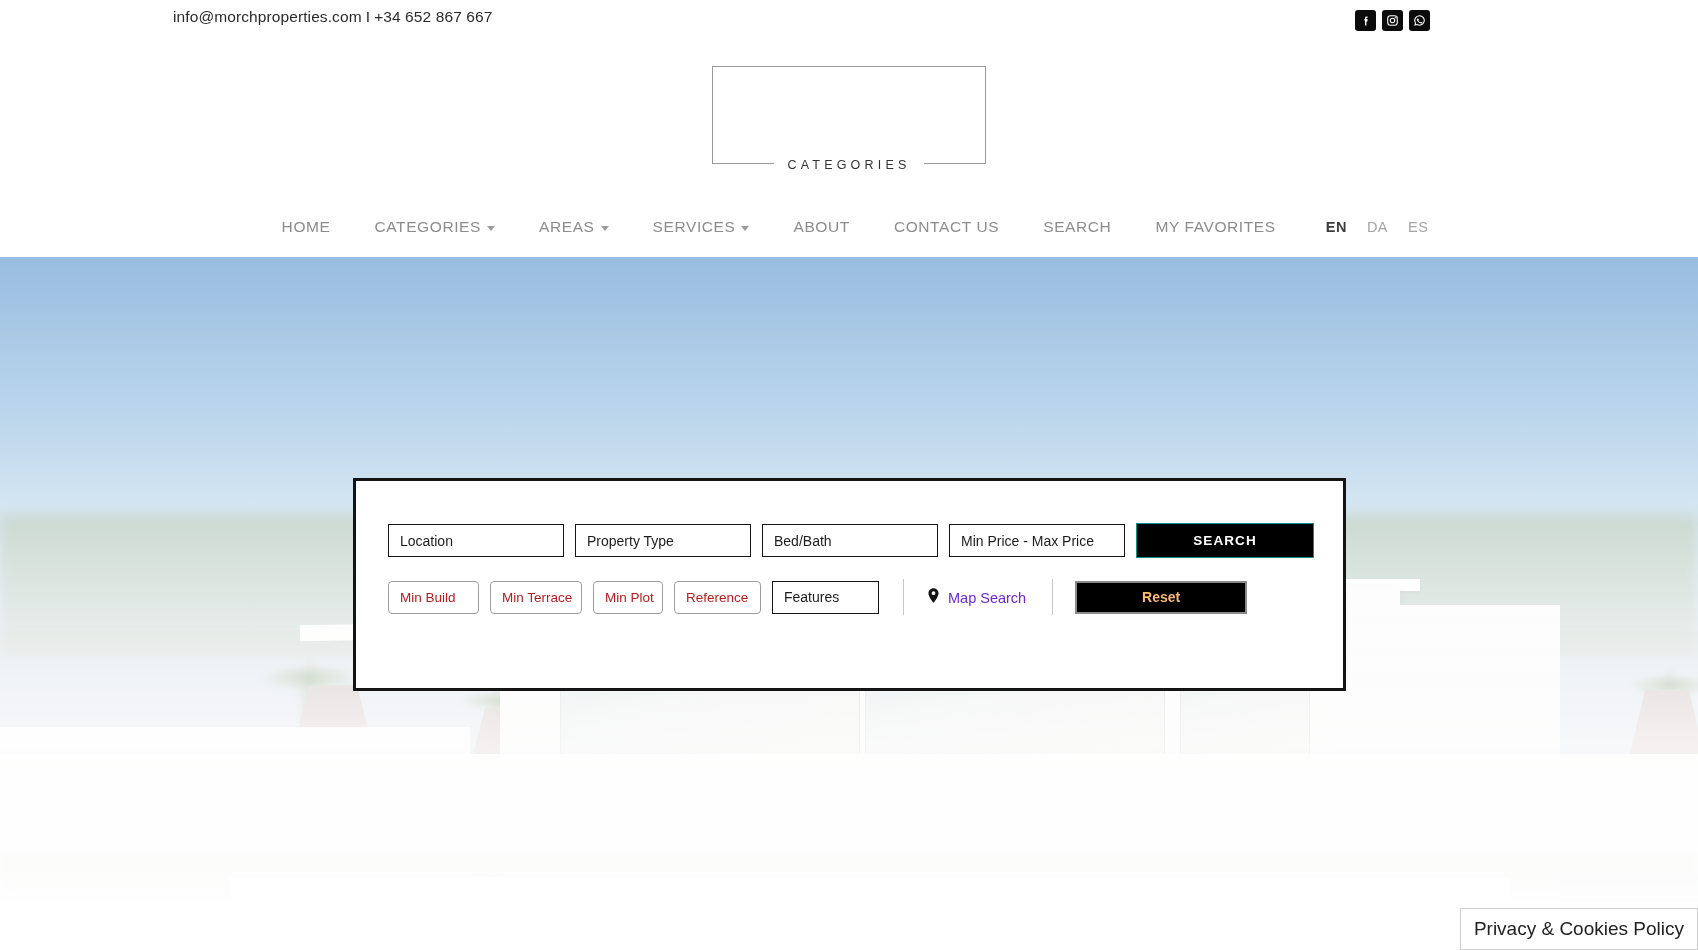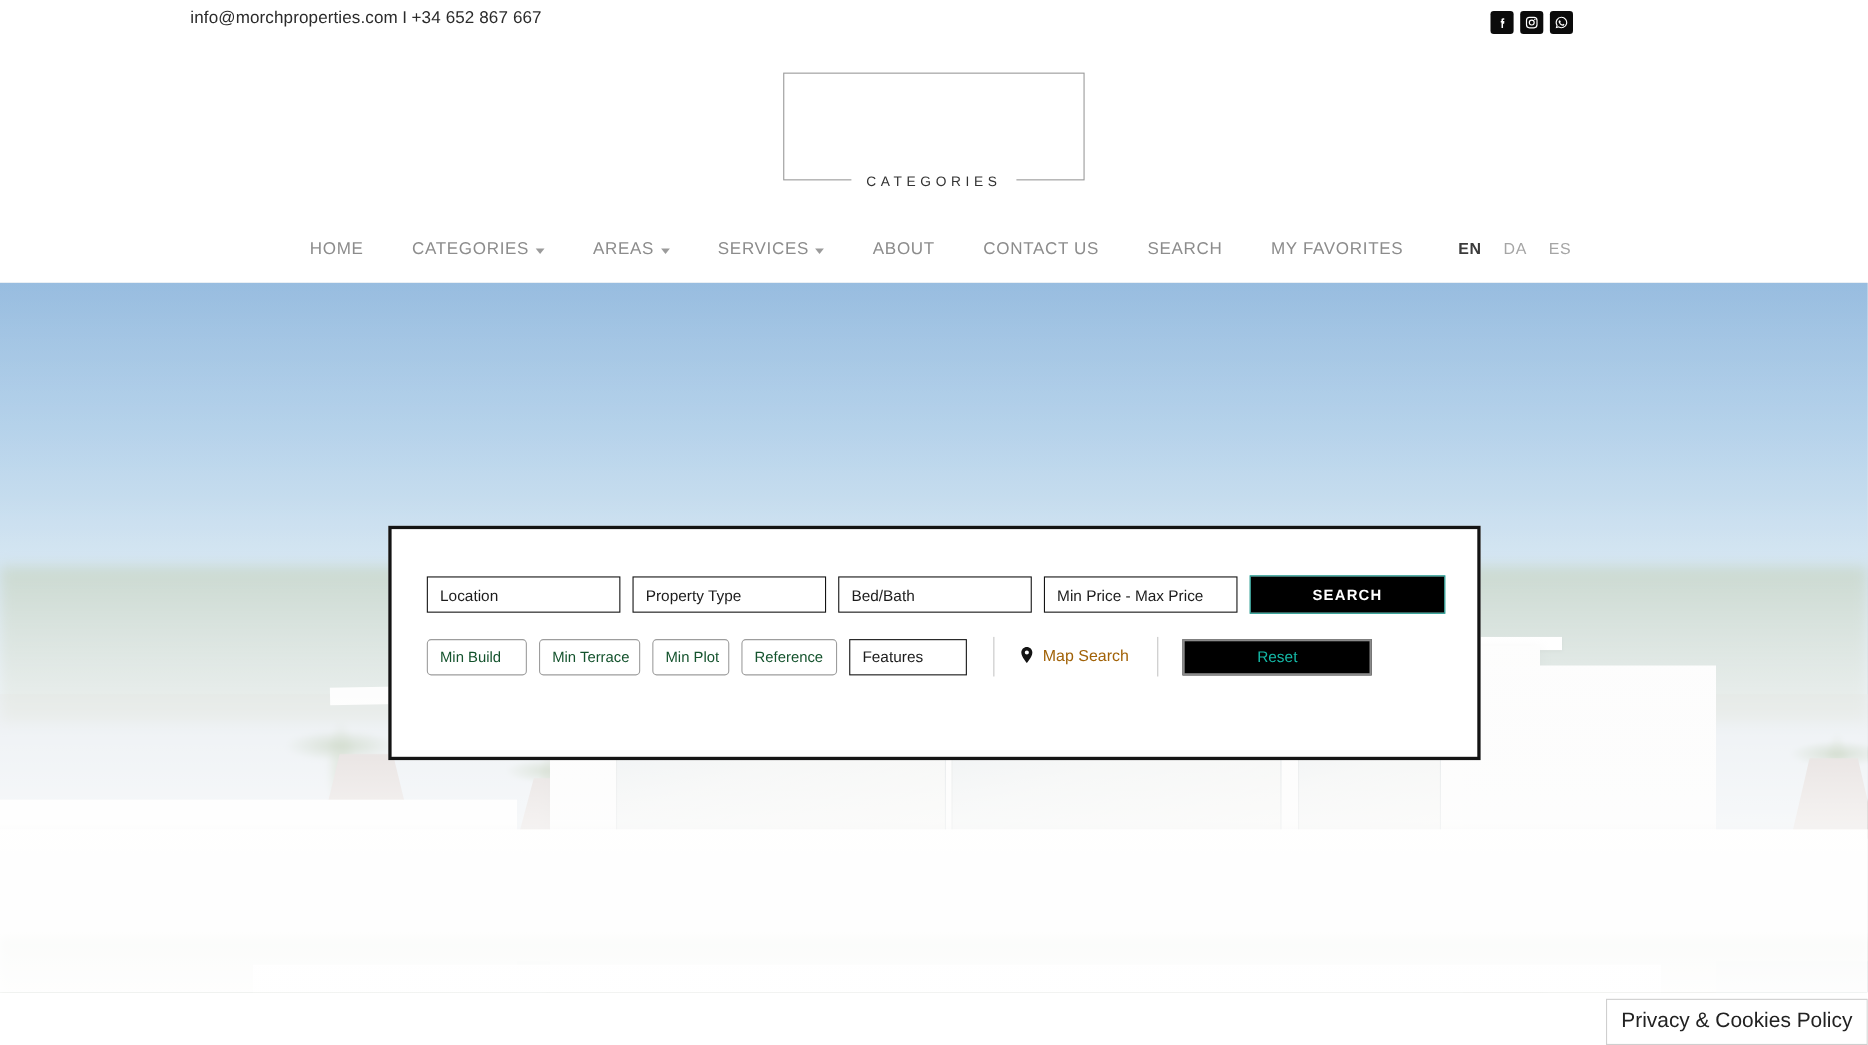--- a/index.html
+++ b/index.html
@@ -277,21 +277,21 @@
   }
 
   .sfield {
     height: 33px;
     border: 1px solid #9d9d9d;
     border-radius: 4px;
     background: #fff;
     display: flex; align-items: center;
     padding: 0 11px;
     font-size: 13.5px;
-    color: #14532d;
+    color: #b91c1c;
     margin-right: 11px;
     cursor: text;
     white-space: nowrap;
   }
   .f-build   { width: 91px; }
   .f-terrace { width: 92px; }
   .f-plot    { width: 70px; }
   .f-ref     { width: 87px; }
 
   .f-features {
@@ -307,34 +307,34 @@
   }
 
   .divider {
     width: 1px; height: 36px;
     background: #c6c6c6;
     margin: 0 24px;
   }
   .divider.d2 { margin: 0 22px 0 26px; }
 
   .map-search {
-    display: flex; align-items: center; gap: 9px;
+    display: flex; align-items: flex-end; gap: 9px;
     font-size: 14.5px;
-    color: #a16207;
+    color: #6d28d9;
     cursor: pointer;
     white-space: nowrap;
   }
   .pin { display:block; }
 
   .btn-reset {
     width: 172px; height: 33px;
     background: #000000;
-    color: #14b8a6;
+    color: #fdba74;
     font-size: 14px;
-    font-weight: 400;
+    font-weight: 700;
     display: flex; align-items: center; justify-content: center;
     border: 2px solid #8b8b8b;
     cursor: pointer;
   }
 
   
   .privacy {
     position: absolute;
     right: 0px; bottom: 0px;
     background: #ffffff;

